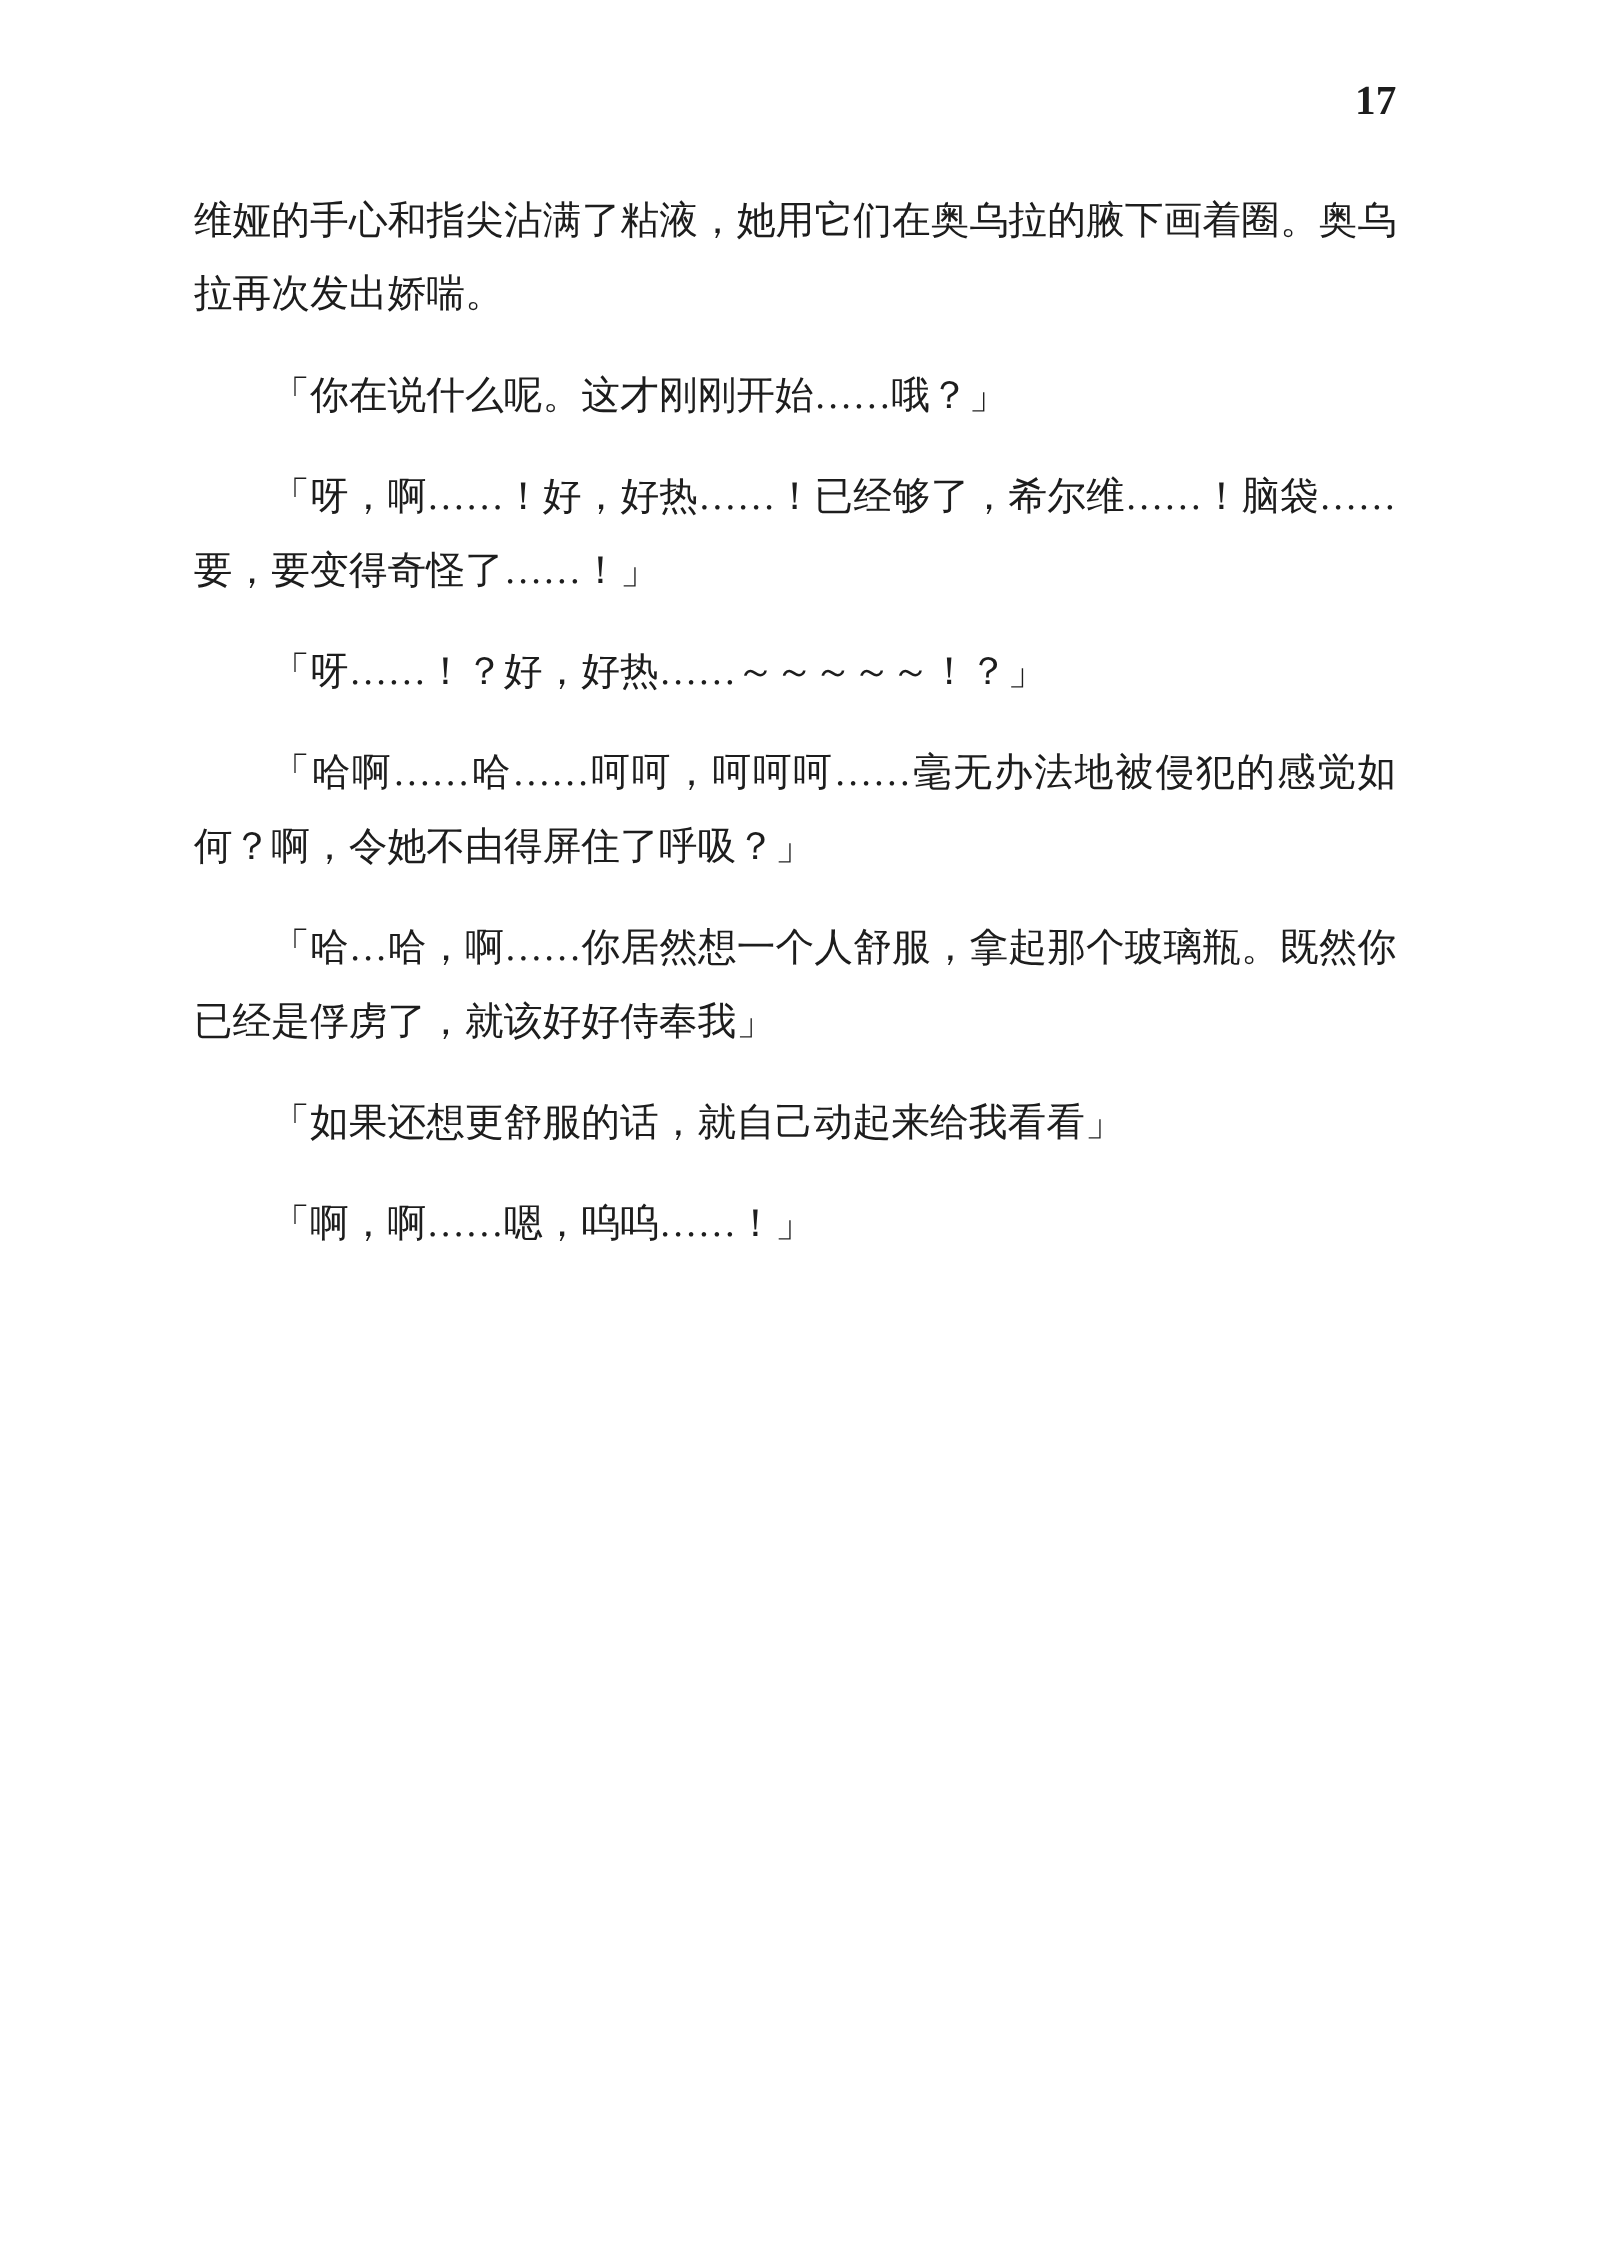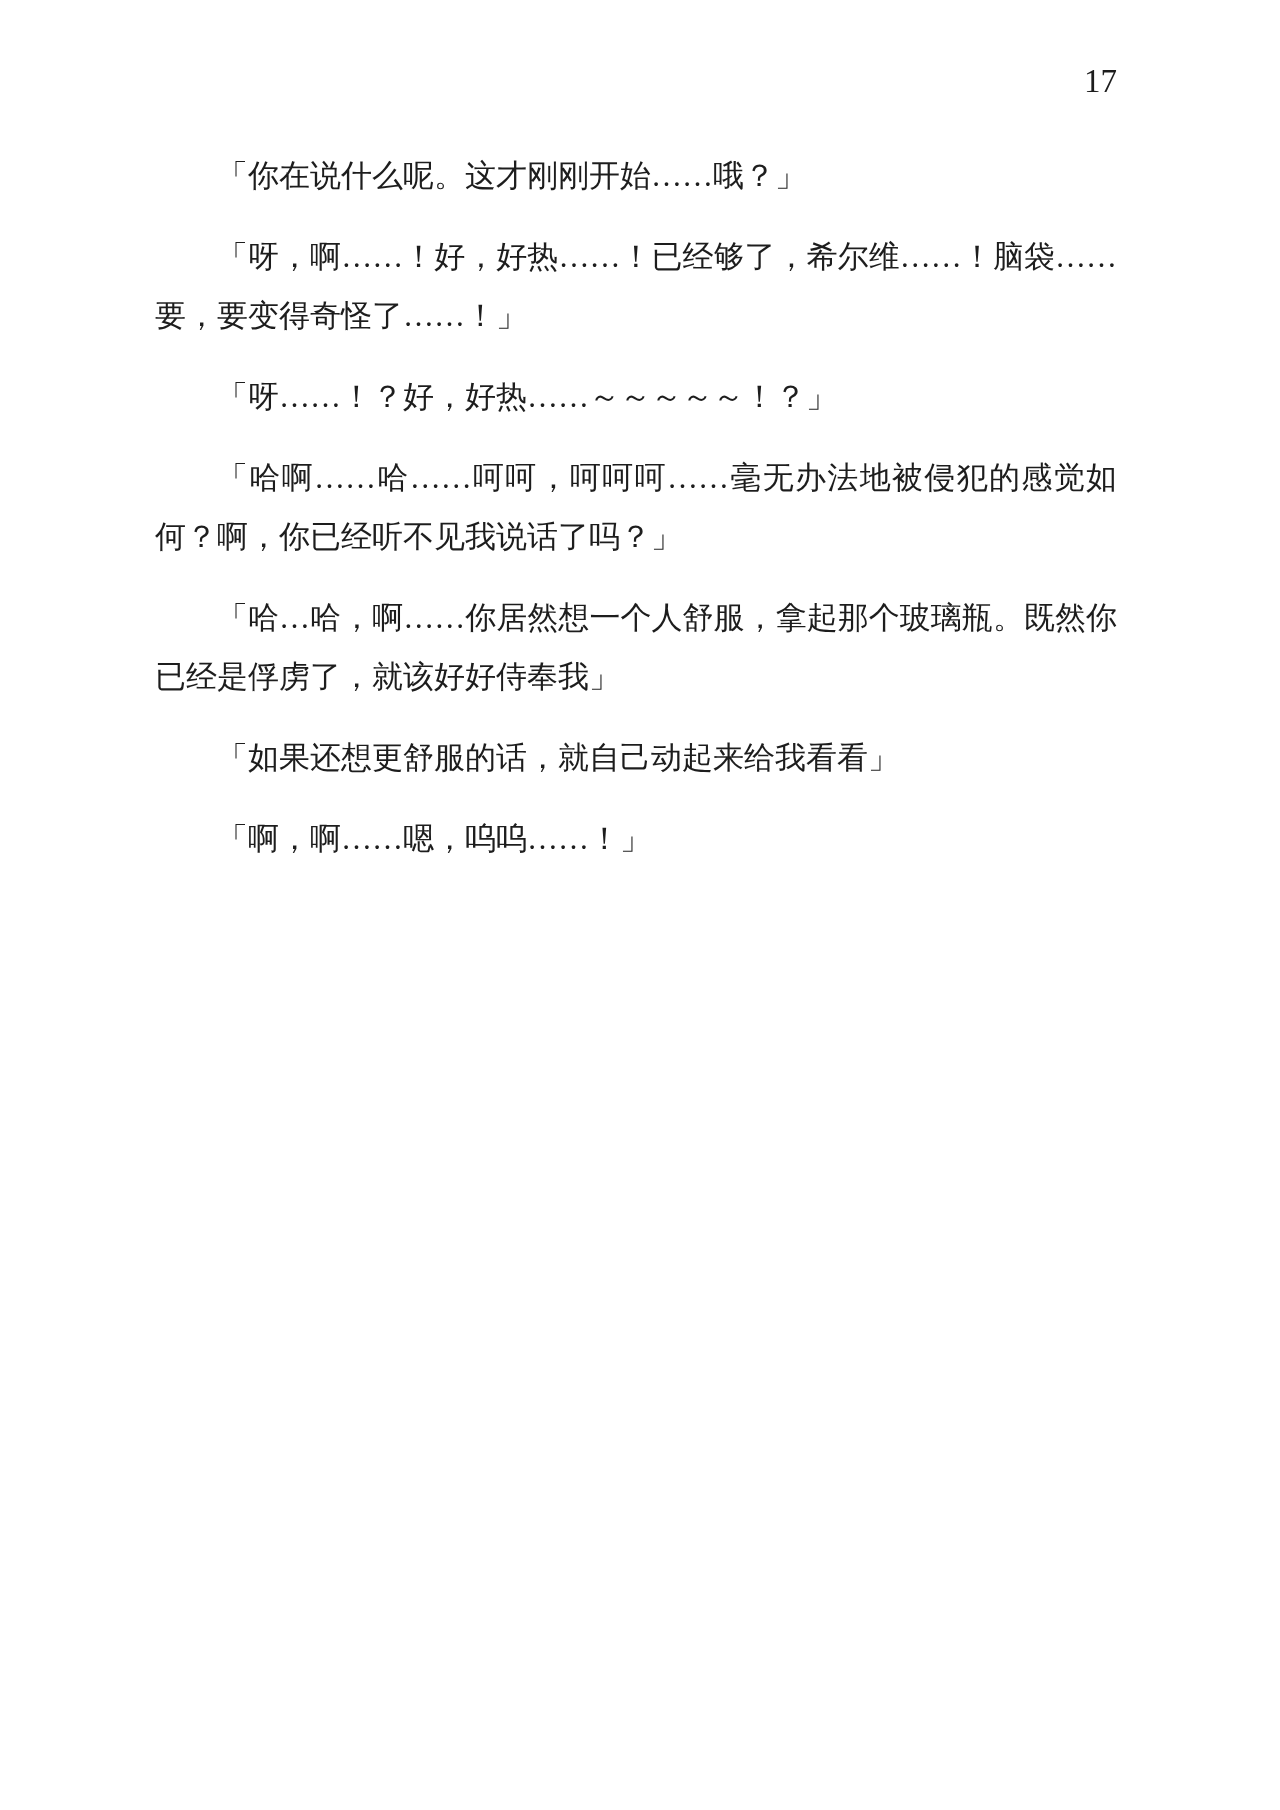--- a/index.html
+++ b/index.html
@@ -20,20 +20,21 @@
     height: 1810px;
     padding: 0 163px 0 155px;
     background: #ffffff;
   }
   .page-number {
     padding-top: 64px;
     text-align: right;
     font-size: 33px;
     line-height: 34px;
     color: #1d1d1d;
+    font-weight: bold;
   }
   .content {
     margin-top: 48px;
   }
   .content p {
     margin: 0 0 22px 0;
     font-size: 31px;
     line-height: 59px;
     text-align: justify;
     letter-spacing: 0;
@@ -45,22 +46,23 @@
   }
 </style>
 </head>
 <body>
 
 <div class="page">
 
   <div class="page-number">17</div>
 
   <div class="content">
+    <p class="noindent">维娅的手心和指尖沾满了粘液，她用它们在奥乌拉的腋下画着圈。奥乌拉再次发出娇喘。</p>
     <p class="indent">「你在说什么呢。这才刚刚开始……哦？」</p>
     <p class="indent">「呀，啊……！好，好热……！已经够了，希尔维……！脑袋……要，要变得奇怪了……！」</p>
     <p class="indent">「呀……！？好，好热……～～～～～！？」</p>
-    <p class="indent">「哈啊……哈……呵呵，呵呵呵……毫无办法地被侵犯的感觉如何？啊，你已经听不见我说话了吗？」</p>
+    <p class="indent">「哈啊……哈……呵呵，呵呵呵……毫无办法地被侵犯的感觉如何？啊，令她不由得屏住了呼吸？」</p>
     <p class="indent">「哈…哈，啊……你居然想一个人舒服，拿起那个玻璃瓶。既然你已经是俘虏了，就该好好侍奉我」</p>
     <p class="indent">「如果还想更舒服的话，就自己动起来给我看看」</p>
     <p class="indent">「啊，啊……嗯，呜呜……！」</p>
   </div>
 
 </div>
 
 </body></html>

